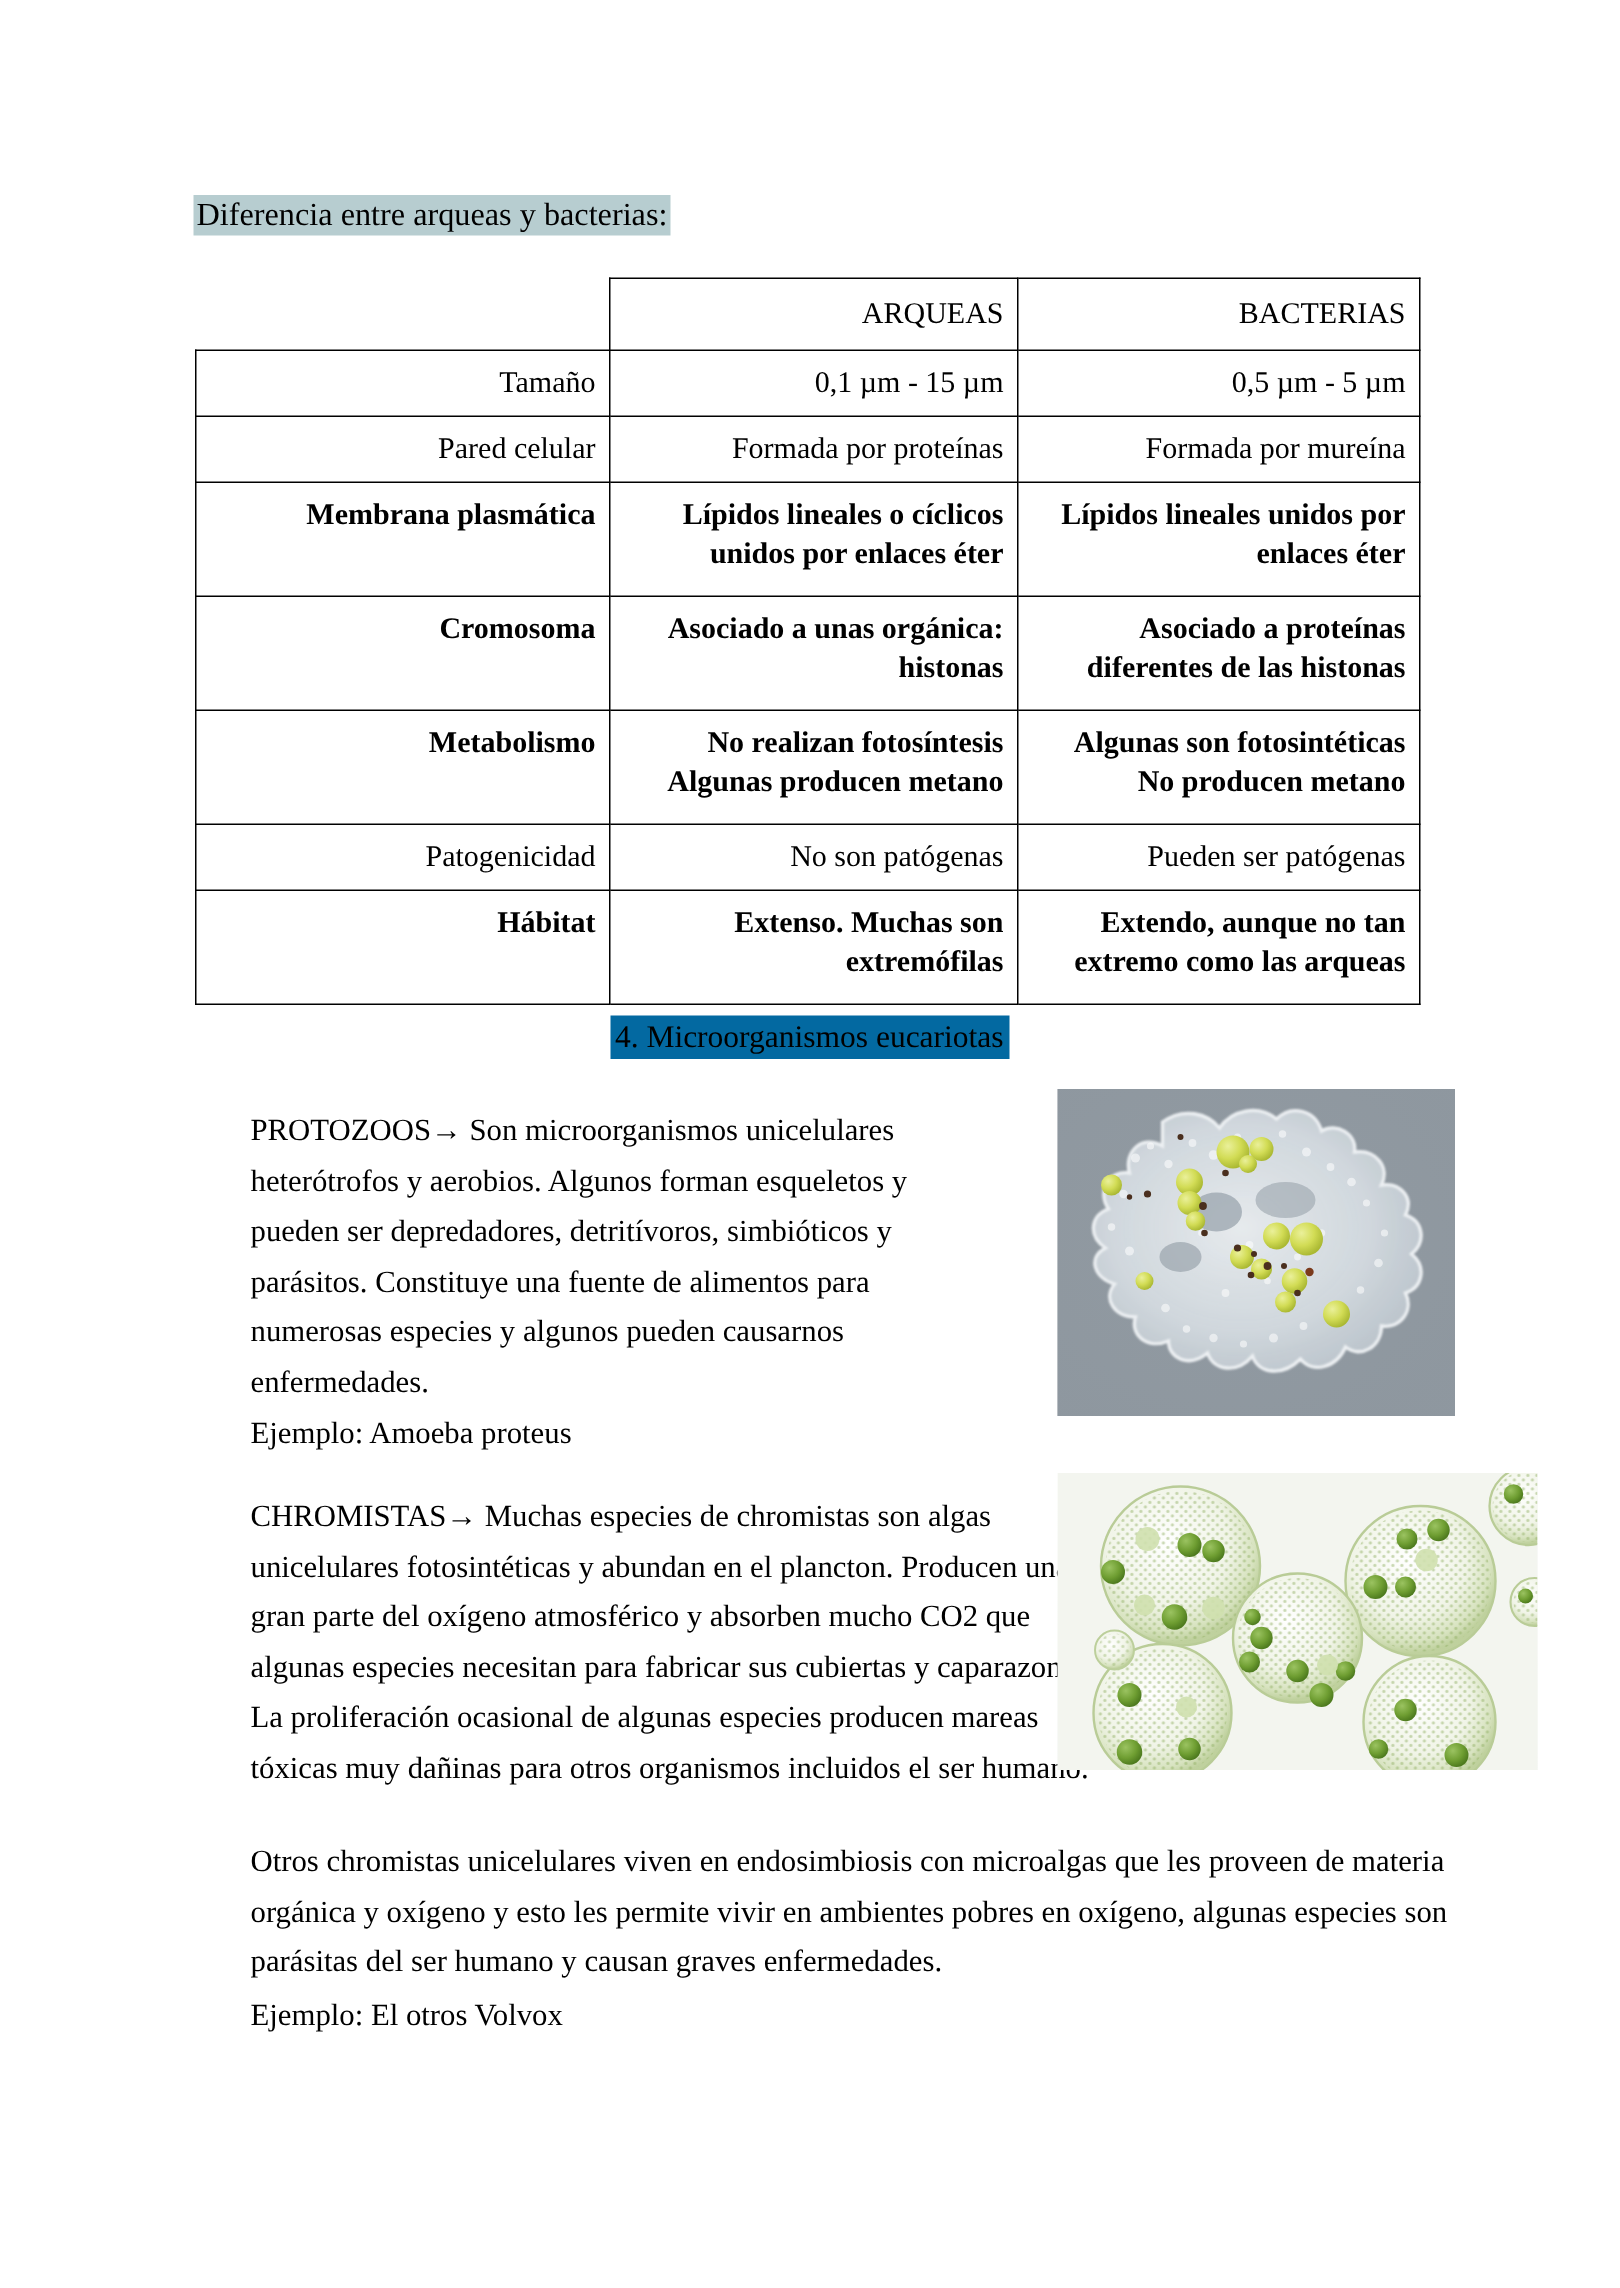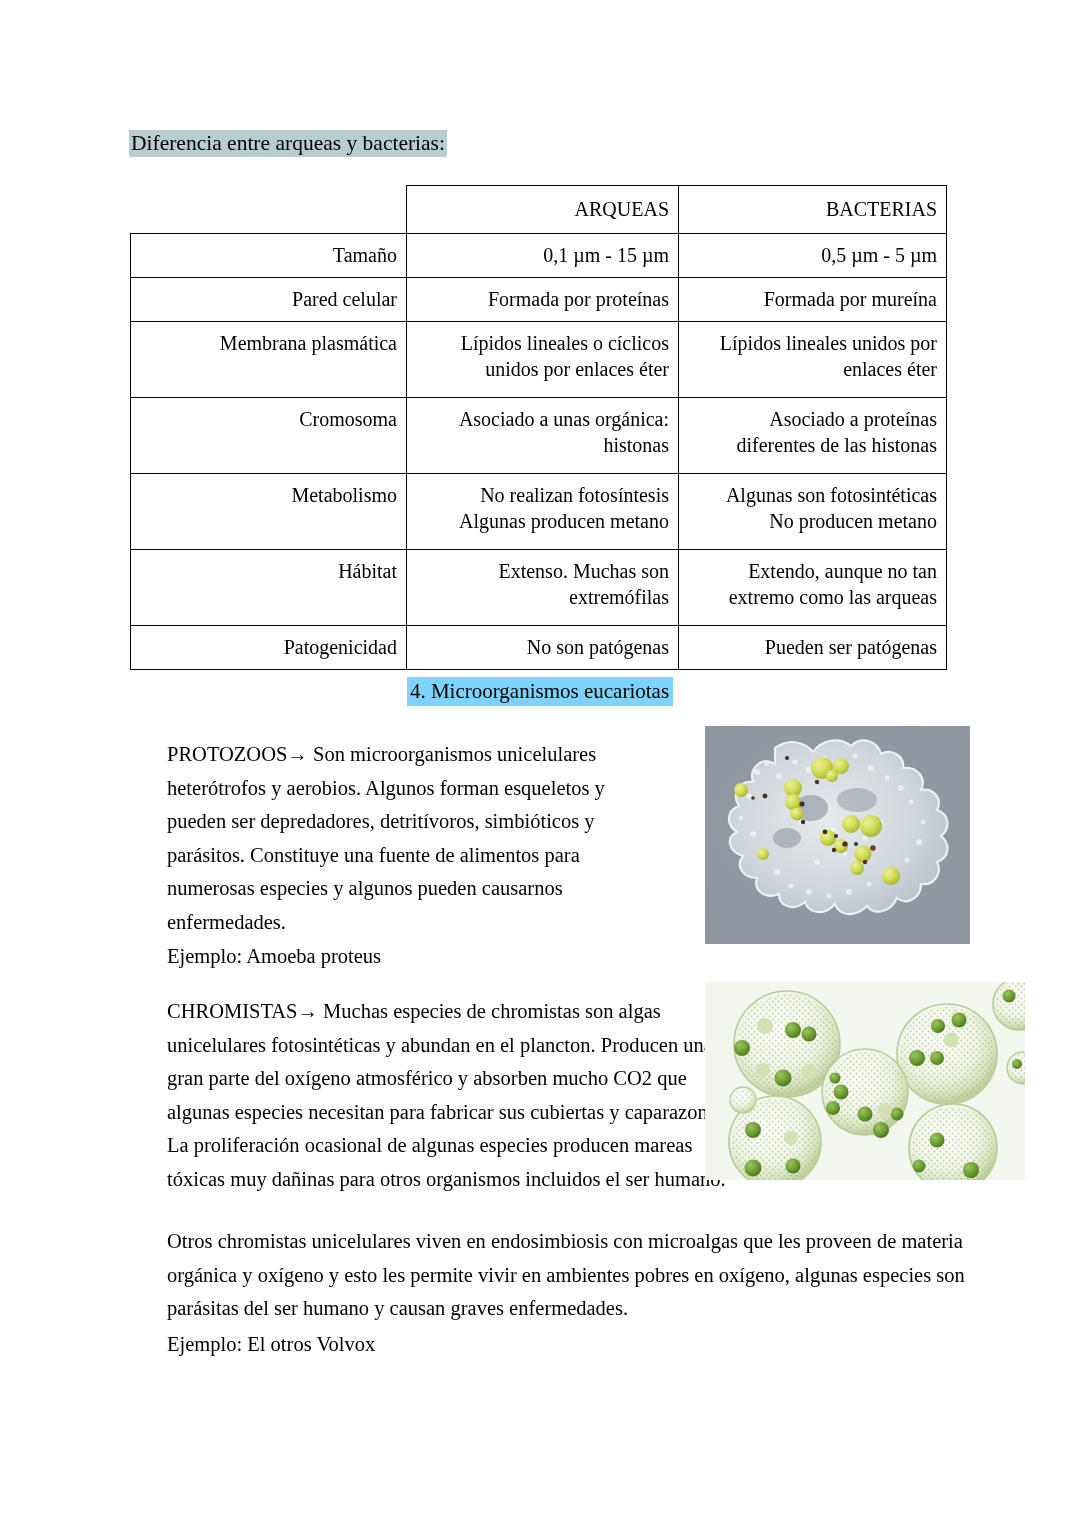--- a/index.html
+++ b/index.html
@@ -37,21 +37,21 @@
   .section-heading {
     position: absolute;
     left: 0;
     top: 678px;
     width: 1080px;
     text-align: center;
     font-size: 21px;
     line-height: 27px;
   }
   .hl-yellow {
-    background: #7dd3fc;
+    background: #0369a1;
     padding: 2px 4px 3px 3px;
   }
 
   
   table.cmp {
     position: absolute;
     left: 130px;
     top: 185px;
     border-collapse: collapse;
     font-size: 20px;
@@ -70,21 +70,21 @@
     text-align: right;
   }
   table.cmp td.blank {
     border: none;
     padding: 0;
   }
   table.cmp th.col-head {
     text-align: right;
     padding: 10px 9px 11px 9px;
   }
-  table.cmp td.tall { height: 58px; }
+  table.cmp td.tall { height: 58px; font-weight: bold; }
   .cellline { display: block; }
 
   
   .para {
     position: absolute;
     font-size: 20.5px;
     line-height: 33.5px;
     text-align: left;
     margin-left: 40px;
   }
@@ -185,37 +185,37 @@
         <td class="tall">
           <span class="cellline nowrap">No realizan fotosíntesis</span>
           <span class="cellline nowrap">Algunas producen metano</span>
         </td>
         <td class="tall">
           <span class="cellline nowrap">Algunas son fotosintéticas</span>
           <span class="cellline nowrap">No producen metano</span>
         </td>
       </tr>
       <tr>
+        <td>Patogenicidad</td>
+        <td>
+          <span class="cellline nowrap">No son patógenas</span>
+        </td>
+        <td>
+          <span class="cellline nowrap">Pueden ser patógenas</span>
+        </td>
+      </tr>
+      <tr>
         <td class="tall">Hábitat</td>
         <td class="tall">
           <span class="cellline nowrap">Extenso. Muchas son</span>
           <span class="cellline nowrap">extremófilas</span>
         </td>
         <td class="tall">
           <span class="cellline nowrap">Extendo, aunque no tan</span>
           <span class="cellline nowrap">extremo como las arqueas</span>
-        </td>
-      </tr>
-      <tr>
-        <td>Patogenicidad</td>
-        <td>
-          <span class="cellline nowrap">No son patógenas</span>
-        </td>
-        <td>
-          <span class="cellline nowrap">Pueden ser patógenas</span>
         </td>
       </tr>
     </tbody>
   </table>
 
   <div class="section-heading">
     <span class="hl-yellow">4.  Microorganismos eucariotas</span>
   </div>
 
   <div class="para p-protozoos">PROTOZOOS→ Son microorganismos unicelulares heterótrofos y aerobios. Algunos forman esqueletos y pueden ser depredadores, detritívoros, simbióticos y parásitos. Constituye una fuente de alimentos para numerosas especies y algunos pueden causarnos enfermedades.</div>

